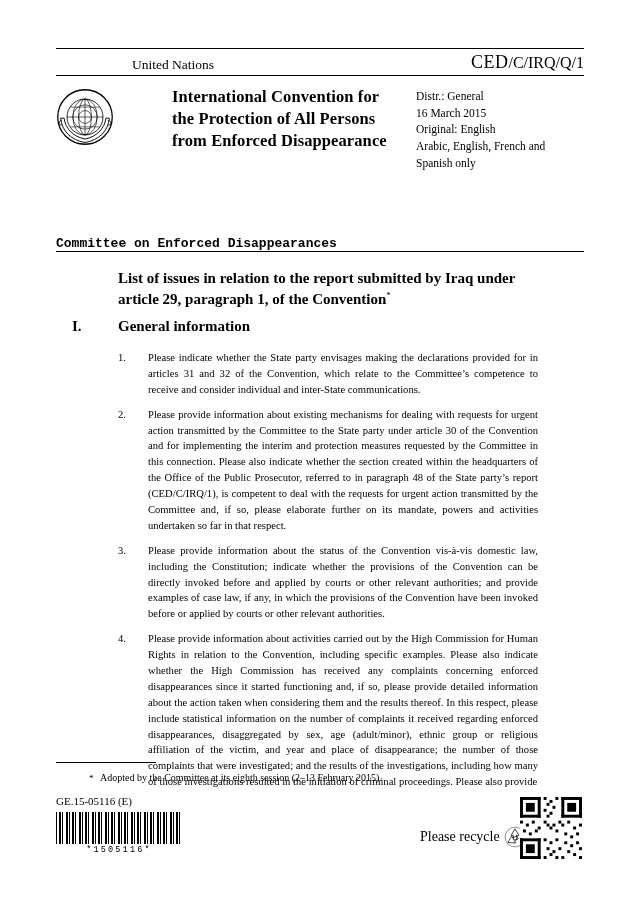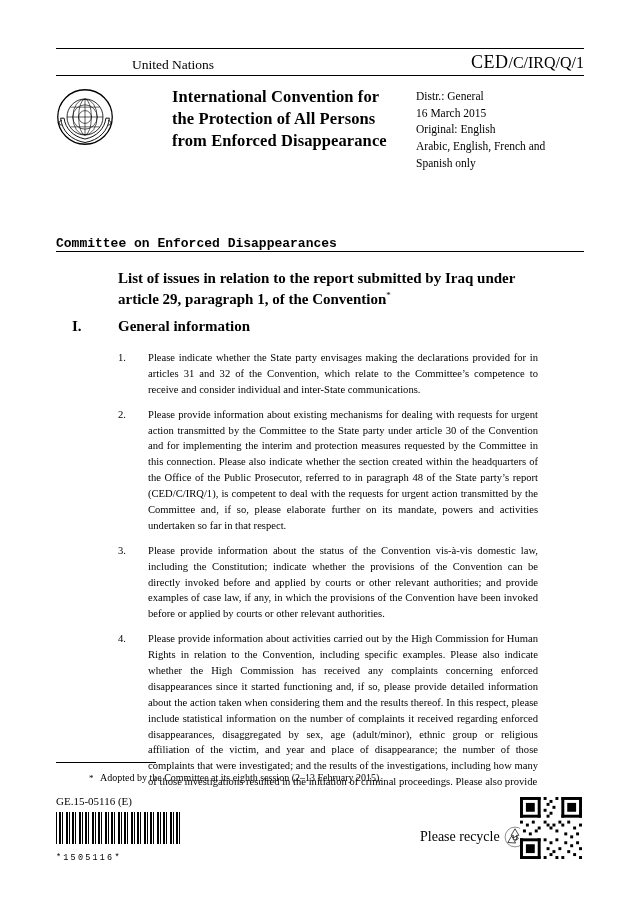--- a/index.html
+++ b/index.html
@@ -213,22 +213,22 @@
     background-image: repeating-linear-gradient(to right,
       #000 0px, #000 1px, #fff 1px, #fff 3px,
       #000 3px, #000 5px, #fff 5px, #fff 6px,
       #000 6px, #000 7px, #fff 7px, #fff 10px,
       #000 10px, #000 12px, #fff 12px, #fff 13px);
   }
   .barcode-text {
     font-family: "Liberation Mono", monospace;
     font-size: 8.5px;
     letter-spacing: 2.2px;
-    text-align: left;
-    margin-top: 9px;
+    text-align: center;
+    margin-top: 1px;
   }
   .recycle {
     position: absolute;
     left: 420px;
     top: 826px;
     font-size: 14px;
     font-family: "Liberation Serif", serif;
     display: flex;
     align-items: center;
     gap: 4px;

